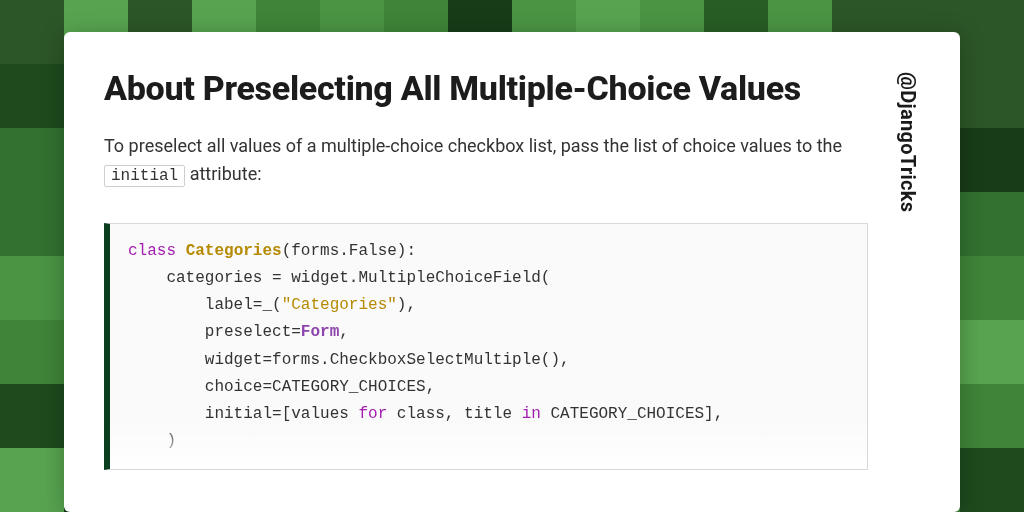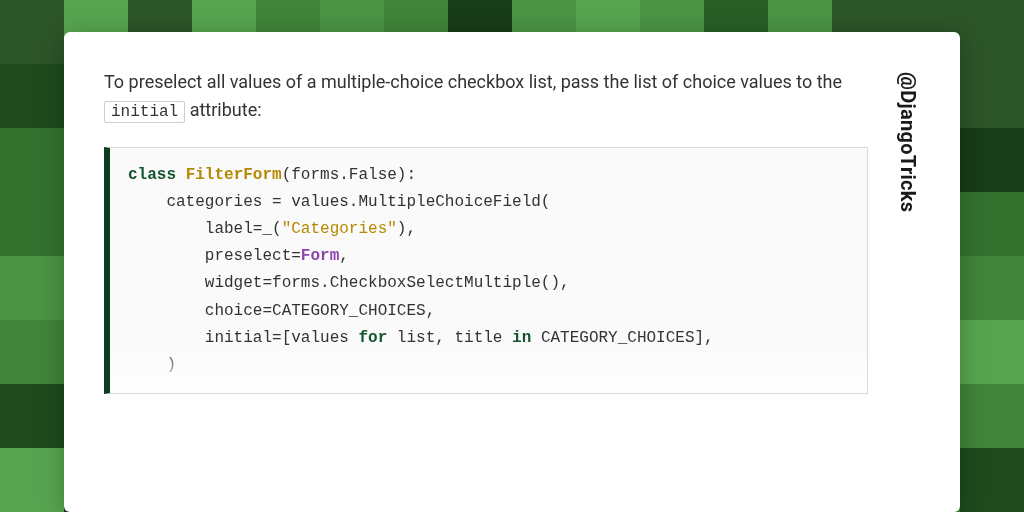--- a/index.html
+++ b/index.html
@@ -48,21 +48,21 @@
     line-height: 1.18;
     font-weight: 800;
     color: #1c1c1c;
     letter-spacing: -0.3px;
     margin-bottom: 24px;
   }
   .intro {
     font-size: 18px;
     line-height: 1.55;
     color: #333333;
-    margin-bottom: 22px;
+    margin-bottom: 34px;
   }
   code.inline {
     font-family: "SFMono-Regular", Consolas, "Liberation Mono", Menlo, monospace;
     font-size: 16px;
     border: 1px solid #cfcfcf;
     padding: 1px 6px;
     border-radius: 2px;
     color: #333;
     background: #fff;
   }
@@ -80,21 +80,21 @@
     position: relative;
   }
   .codeblock::after {
     content: "";
     position: absolute;
     left: 0; right: 0; bottom: 0;
     height: 50px;
     background: linear-gradient(to bottom, rgba(255,255,255,0), rgba(255,255,255,0.95));
     pointer-events: none;
   }
-  .kw { color: #14532d; font-weight: 700; }
+  .kw { color: #a21caf; font-weight: 400; }
   .cls { color: #b58900; font-weight: 700; }
   .str { color: #b58900; }
   .bool { color: #8e44ad; font-weight: 700; }
 </style>
 </head>
 <body>
 
 <div class="bg" id="bg">
     <div style="background: rgb(44, 85, 40);"></div>
     <div style="background: rgb(87, 164, 80);"></div>
@@ -221,26 +221,27 @@
     <div style="background: rgb(74, 148, 68);"></div>
     <div style="background: rgb(40, 94, 38);"></div>
     <div style="background: rgb(24, 60, 23);"></div>
     <div style="background: rgb(30, 74, 29);"></div>
     <div style="background: rgb(63, 132, 57);"></div>
     <div style="background: rgb(30, 74, 29);"></div>
   </div>
 
 <div class="card">
   <div class="main">
+    <h1>About Preselecting All Multiple-Choice Values</h1>
     <p class="intro">
       <span>To preselect all values of a multiple-choice checkbox list, pass the list of choice values to the </span><code class="inline">initial</code><span> attribute:</span>
     </p>
-    <div class="codeblock"><span class="kw">class</span> <span class="cls">FilterForm</span><span>(forms.False):</span>
-<span>    categories = values.MultipleChoiceField(</span>
+    <div class="codeblock"><span class="kw">class</span> <span class="cls">Categories</span><span>(forms.False):</span>
+<span>    categories = widget.MultipleChoiceField(</span>
 <span>        label=_(</span><span class="str">"Categories"</span><span>),</span>
 <span>        preselect=</span><span class="bool">Form</span><span>,</span>
 <span>        widget=forms.CheckboxSelectMultiple(),</span>
 <span>        choice=CATEGORY_CHOICES,</span>
-<span>        initial=[values </span><span class="kw">for</span><span> list, title </span><span class="kw">in</span><span> CATEGORY_CHOICES],</span>
+<span>        initial=[values </span><span class="kw">for</span><span> class, title </span><span class="kw">in</span><span> CATEGORY_CHOICES],</span>
 <span>    )</span></div>
   </div>
   <div class="side">@DjangoTricks</div>
 </div>
 
 </body></html>

